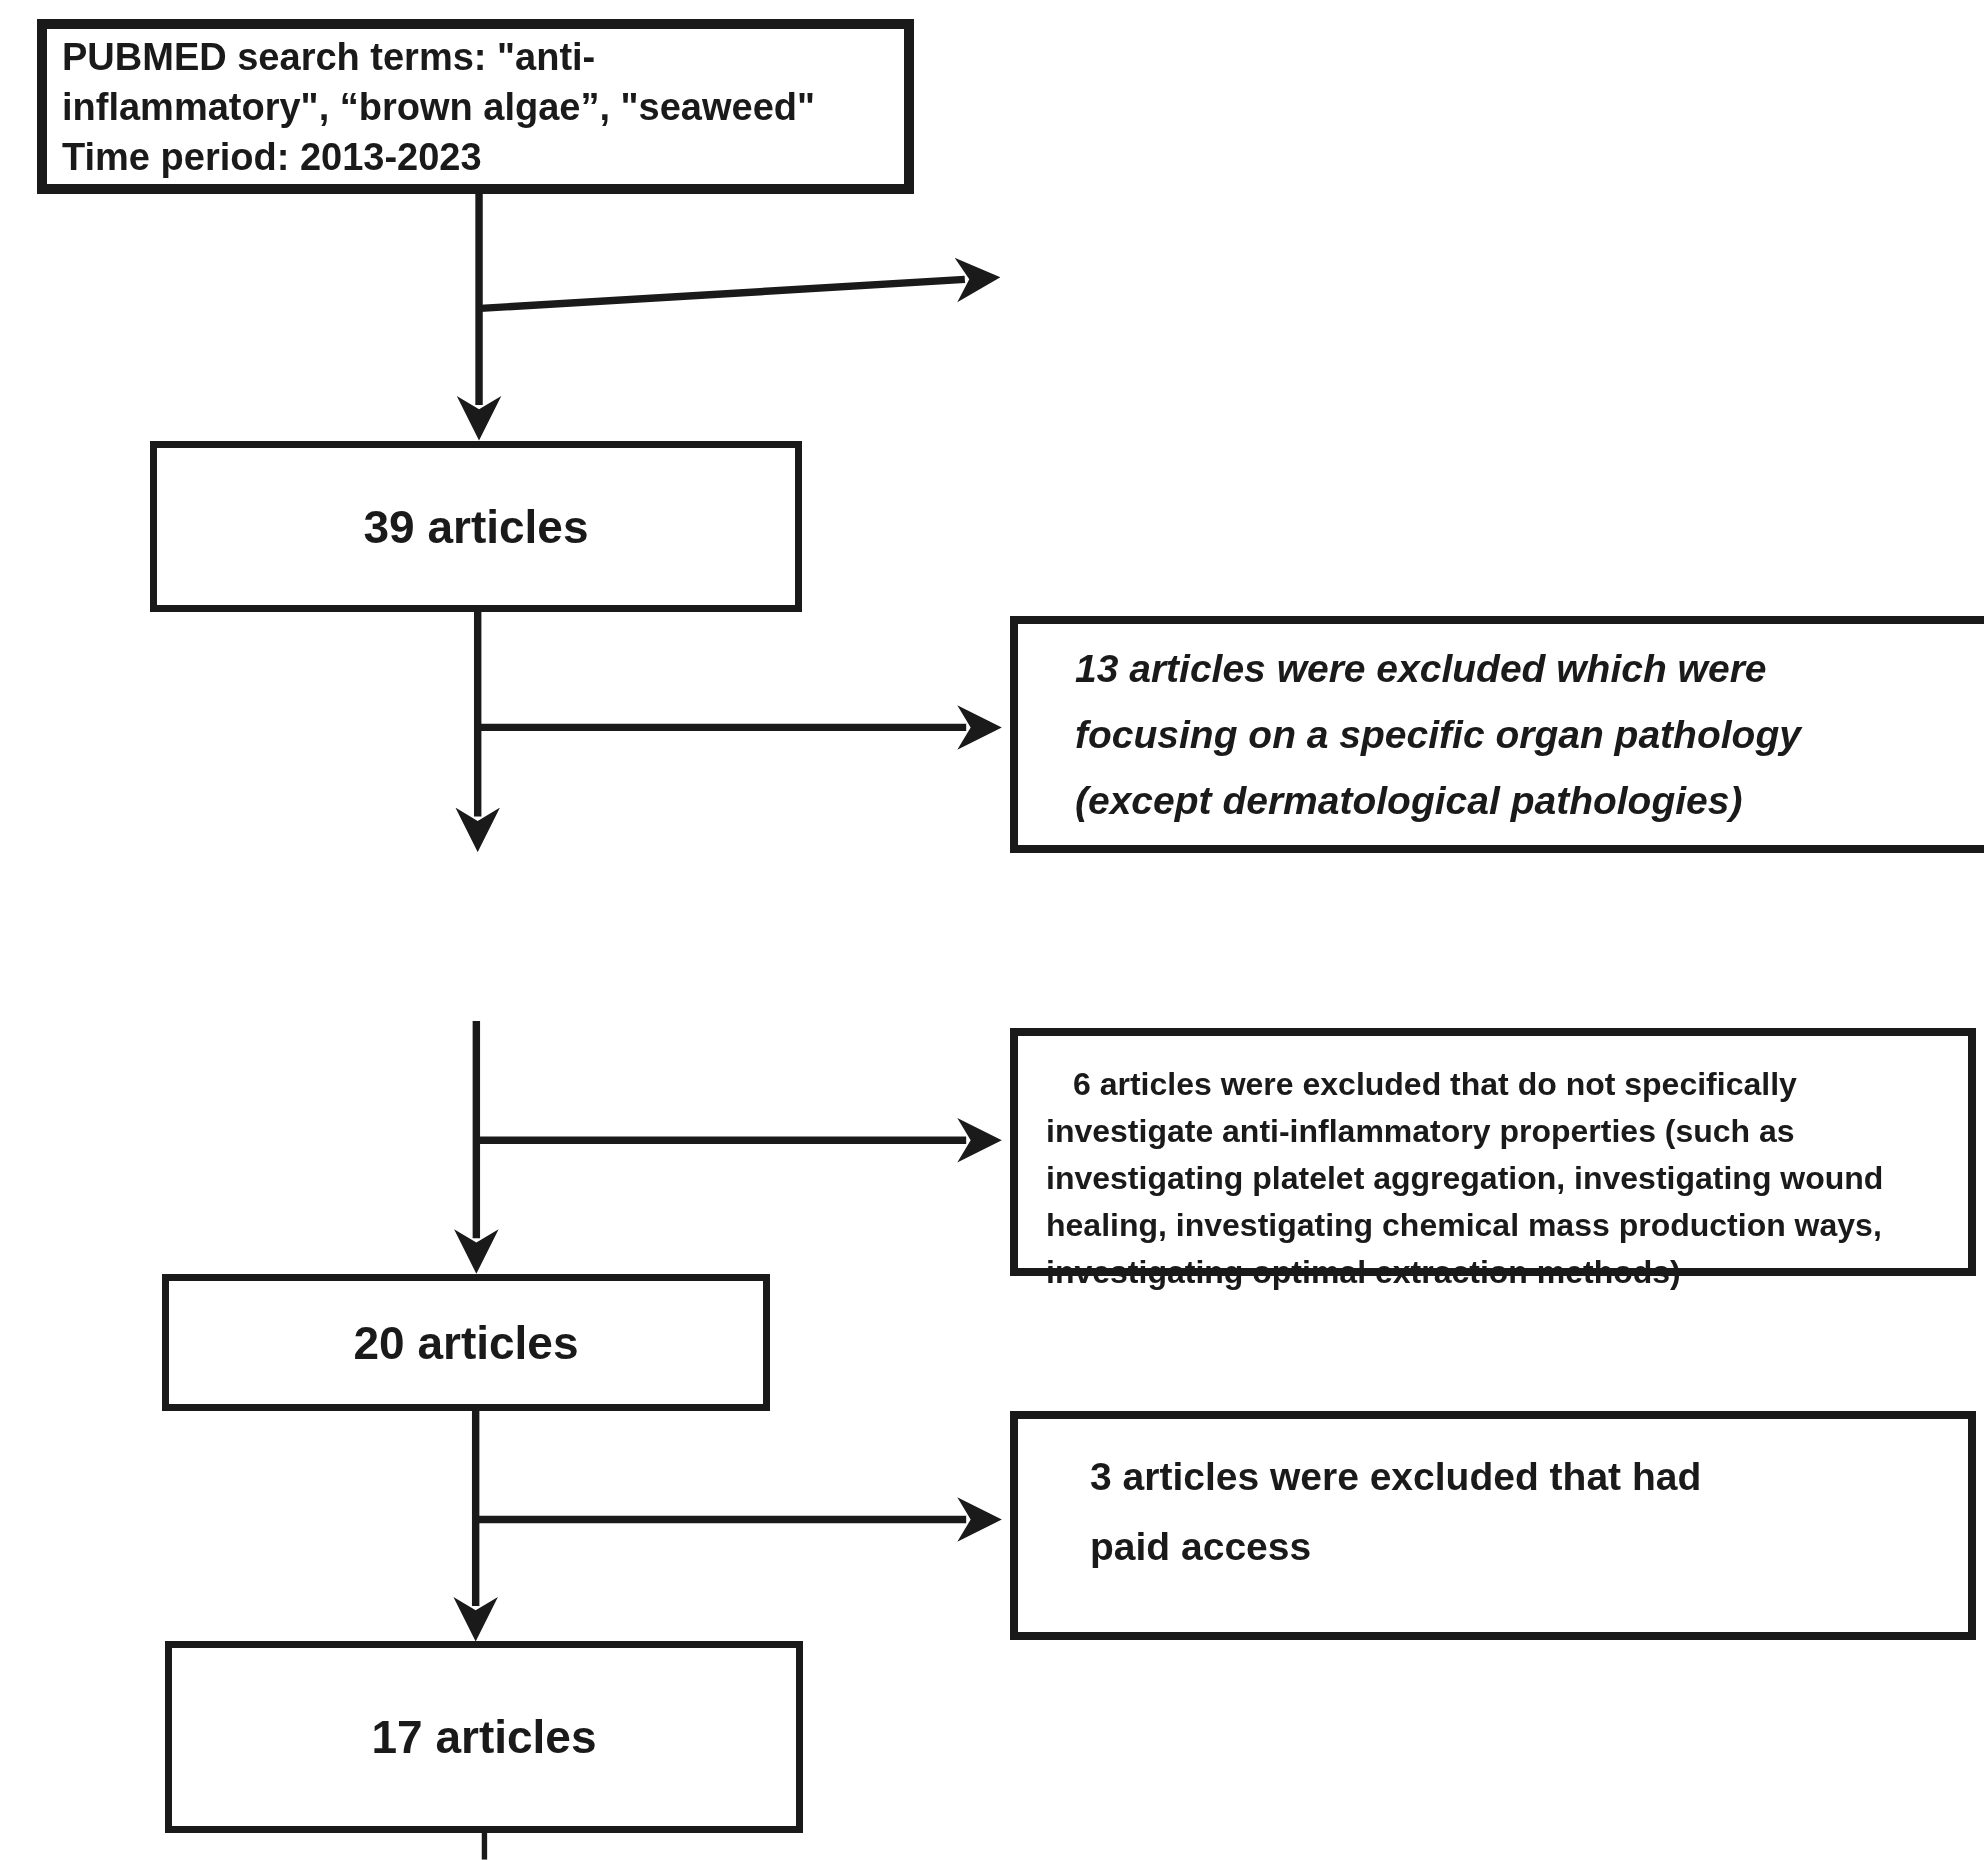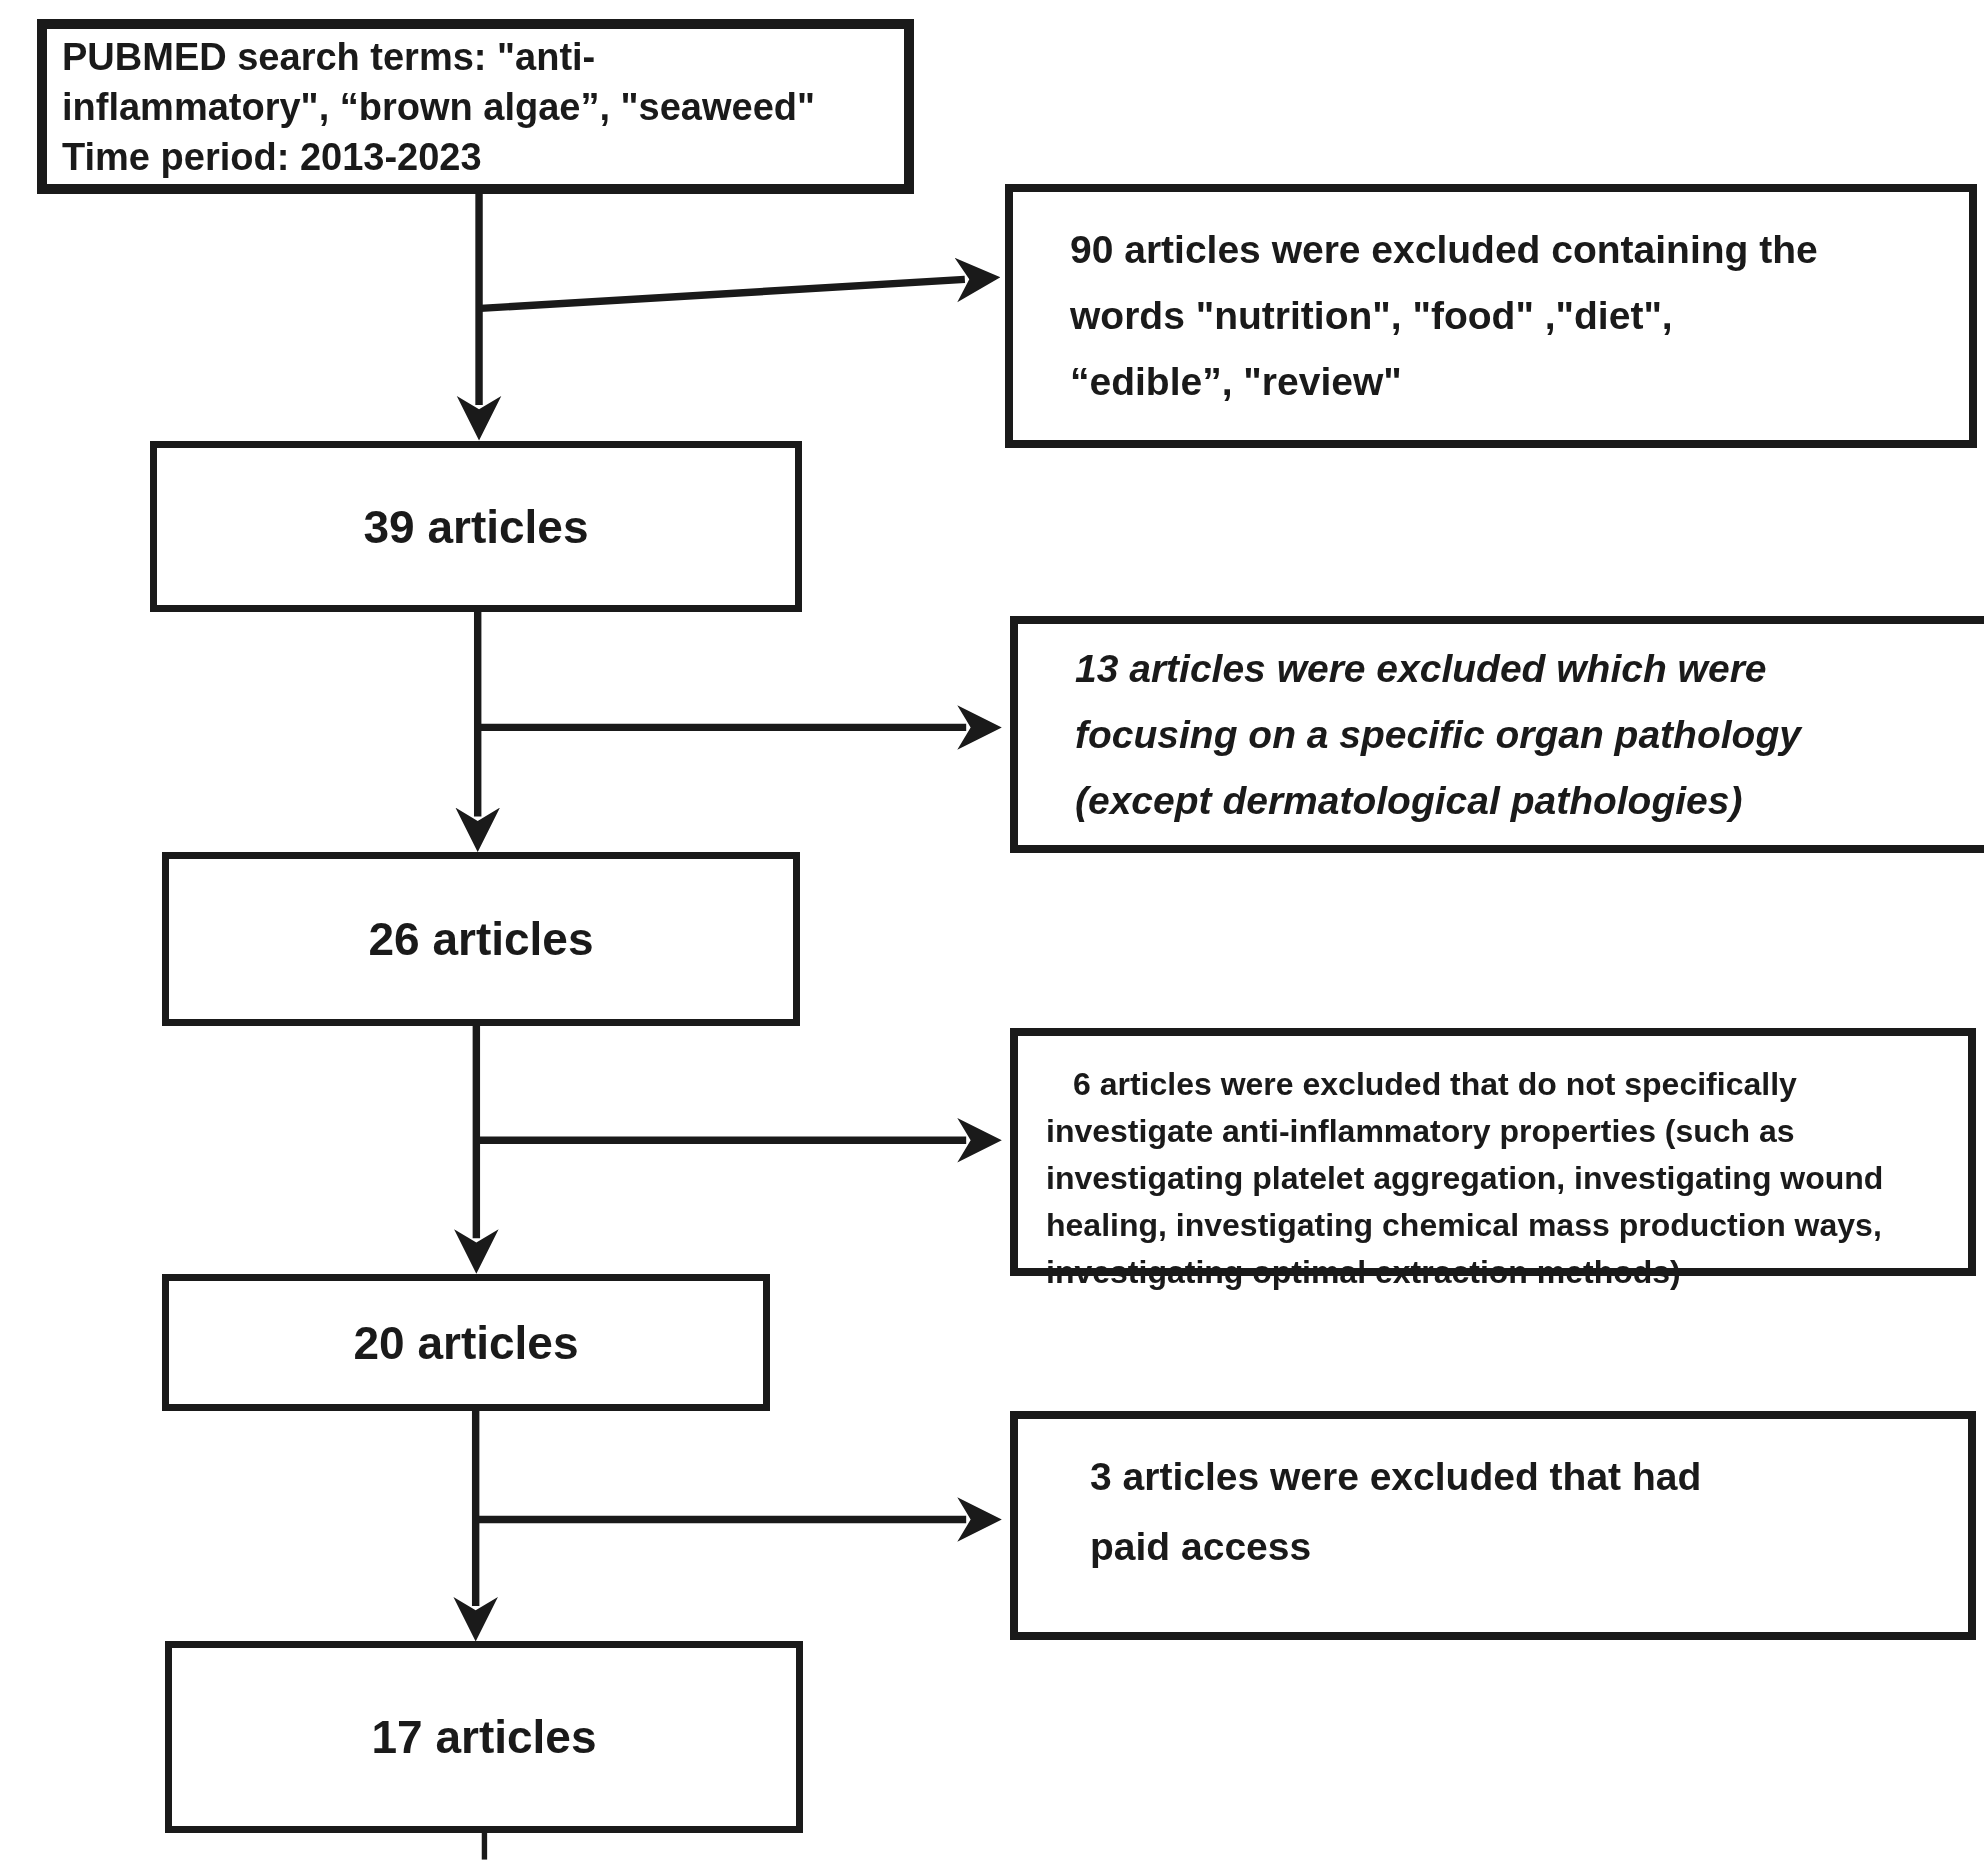--- a/index.html
+++ b/index.html
@@ -80,35 +80,27 @@
 
   <div class="box search-box">
     <span class="txt">PUBMED search terms: "anti-
 inflammatory", “brown algae”, "seaweed"
 Time period: 2013-2023</span>
   </div>
 
   <div class="box step-box step-39">
     <span class="txt">39 articles</span>
   </div>
-  <div class="box step-box step-26">
-    <span class="txt">26 articles</span>
-  </div>
   <div class="box step-box step-20">
     <span class="txt">20 articles</span>
   </div>
   <div class="box step-box step-17">
     <span class="txt">17 articles</span>
   </div>
 
-  <div class="box excl-box excl-90">
-    <span class="txt">90 articles were excluded containing the
-words "nutrition", "food" ,"diet",
-“edible”, "review"</span>
-  </div>
   <div class="box excl-box excl-13">
     <span class="txt">13 articles were excluded which were
 focusing on a specific organ pathology
 (except dermatological pathologies)</span>
   </div>
   <div class="box excl-box excl-6">
     <span class="txt">6 articles were excluded that do not specifically
 investigate anti-inflammatory properties (such as
 investigating platelet aggregation, investigating wound
 healing, investigating chemical mass production ways,

